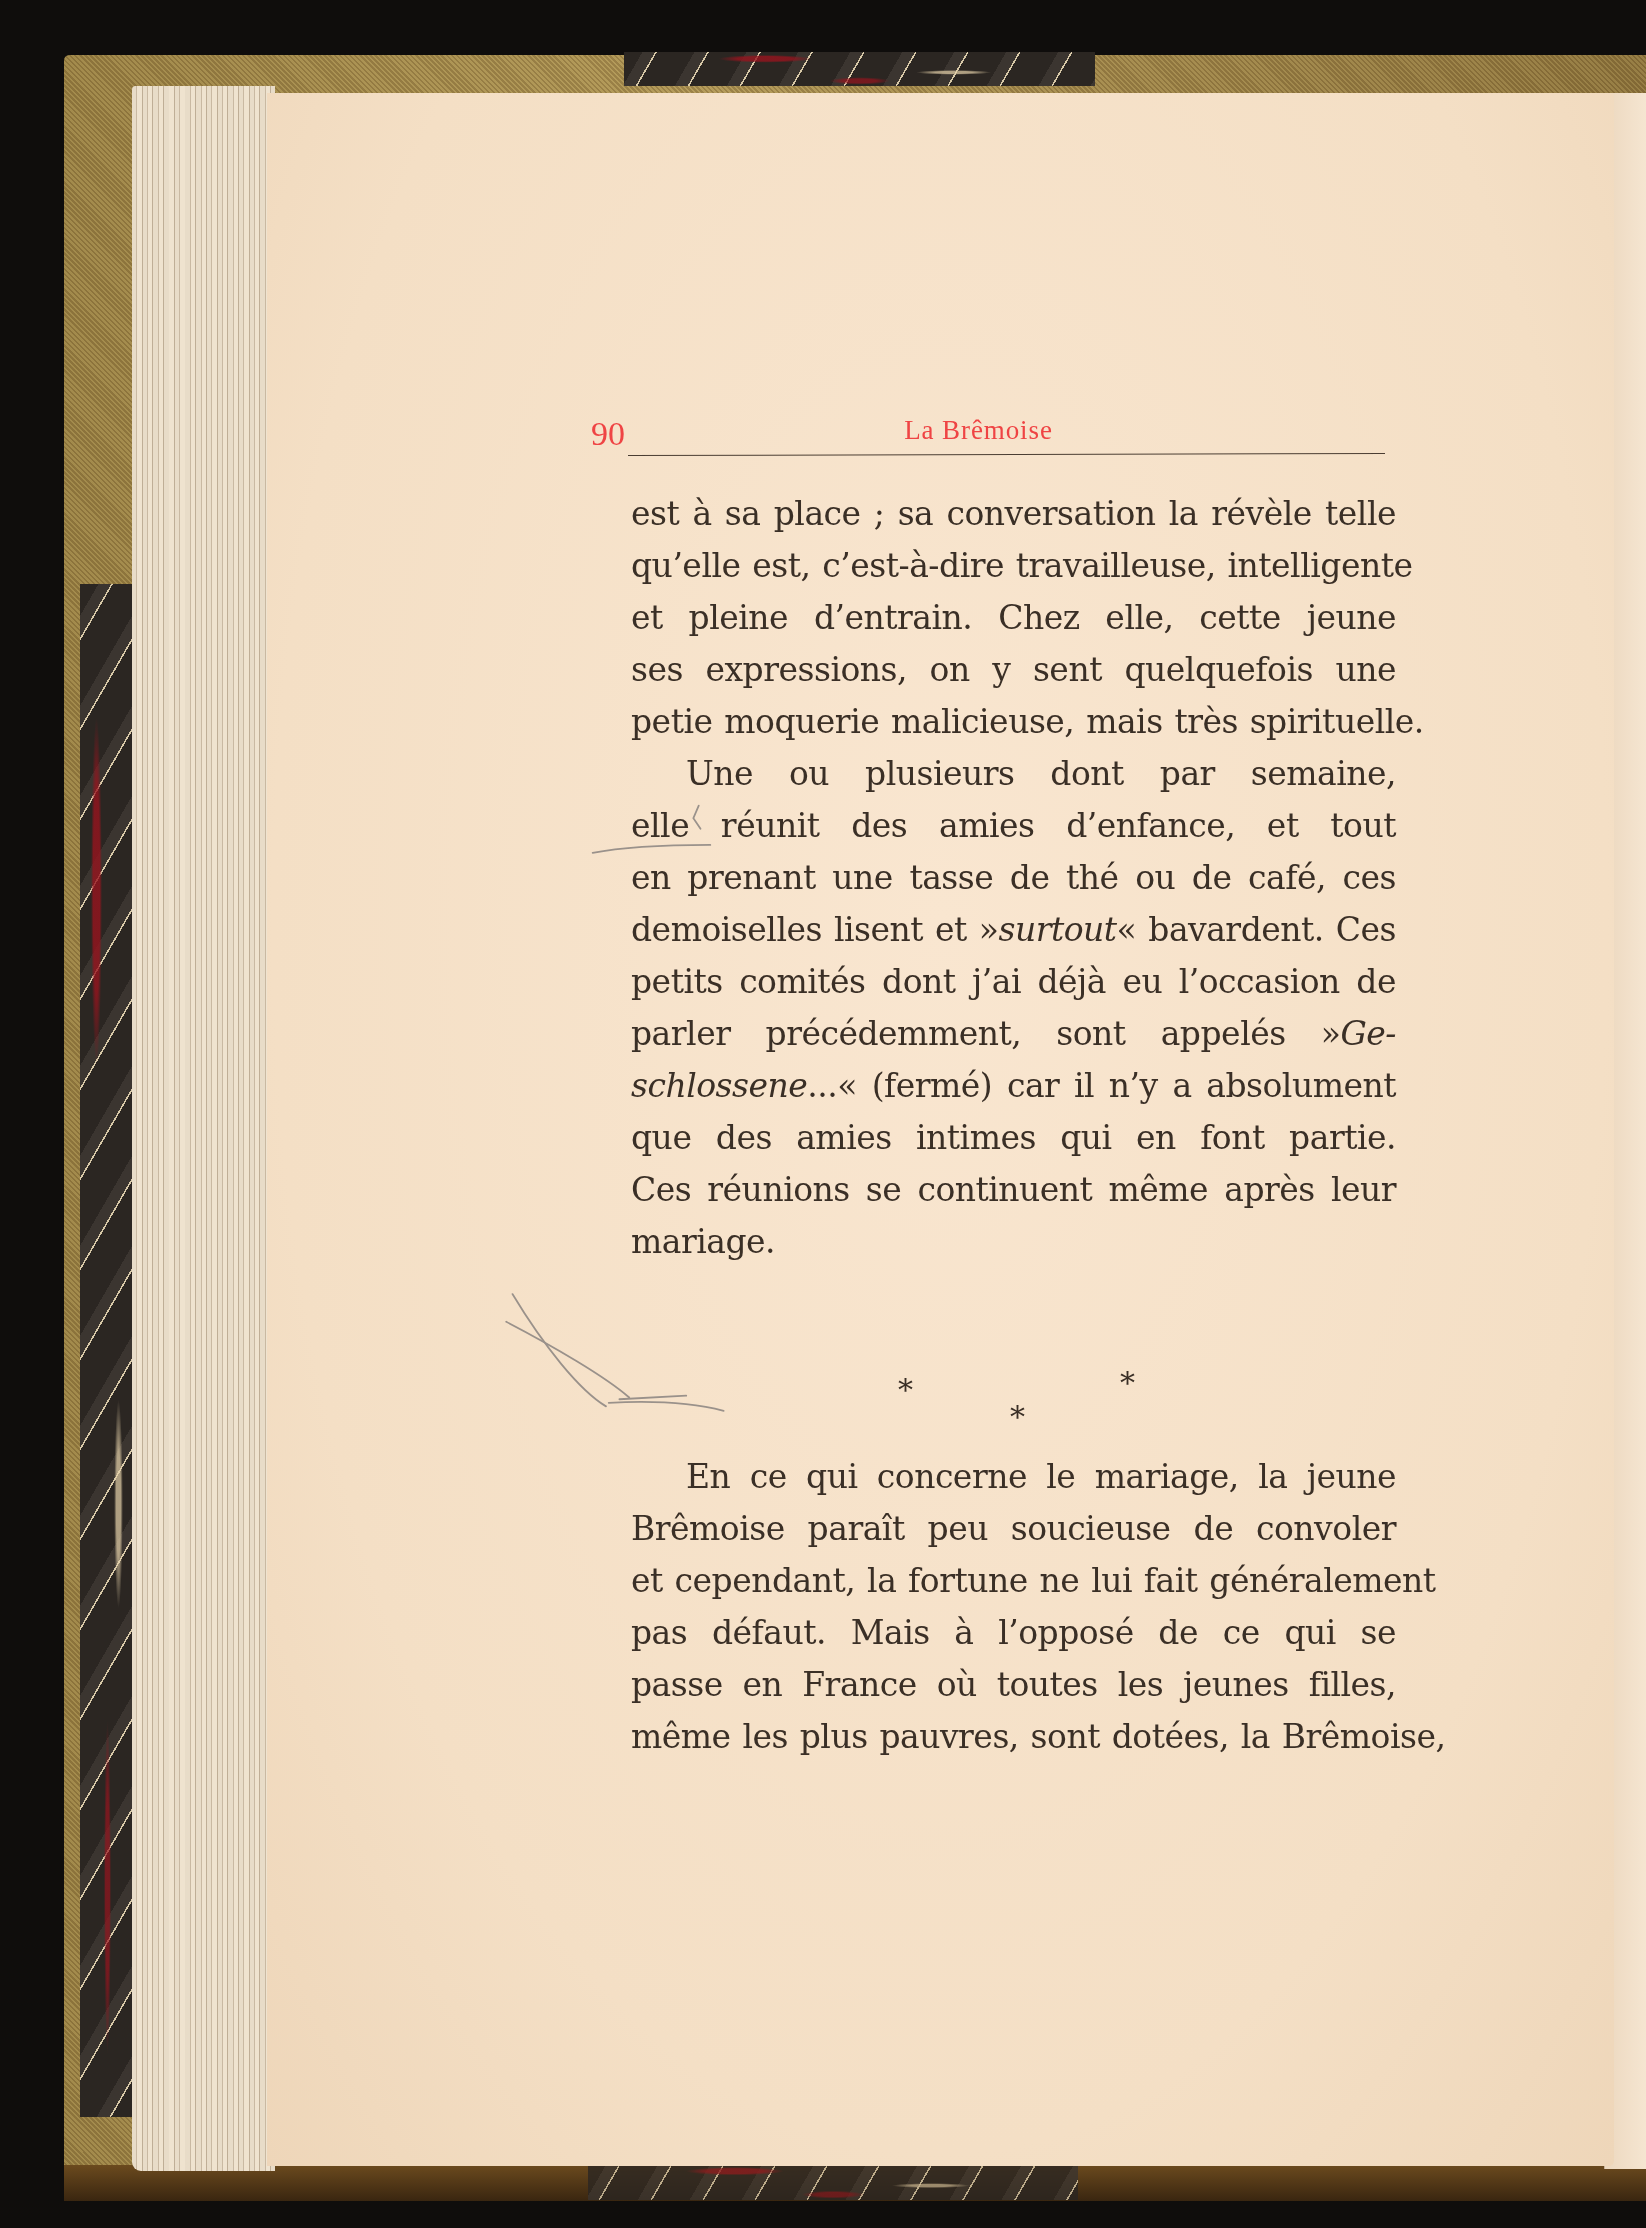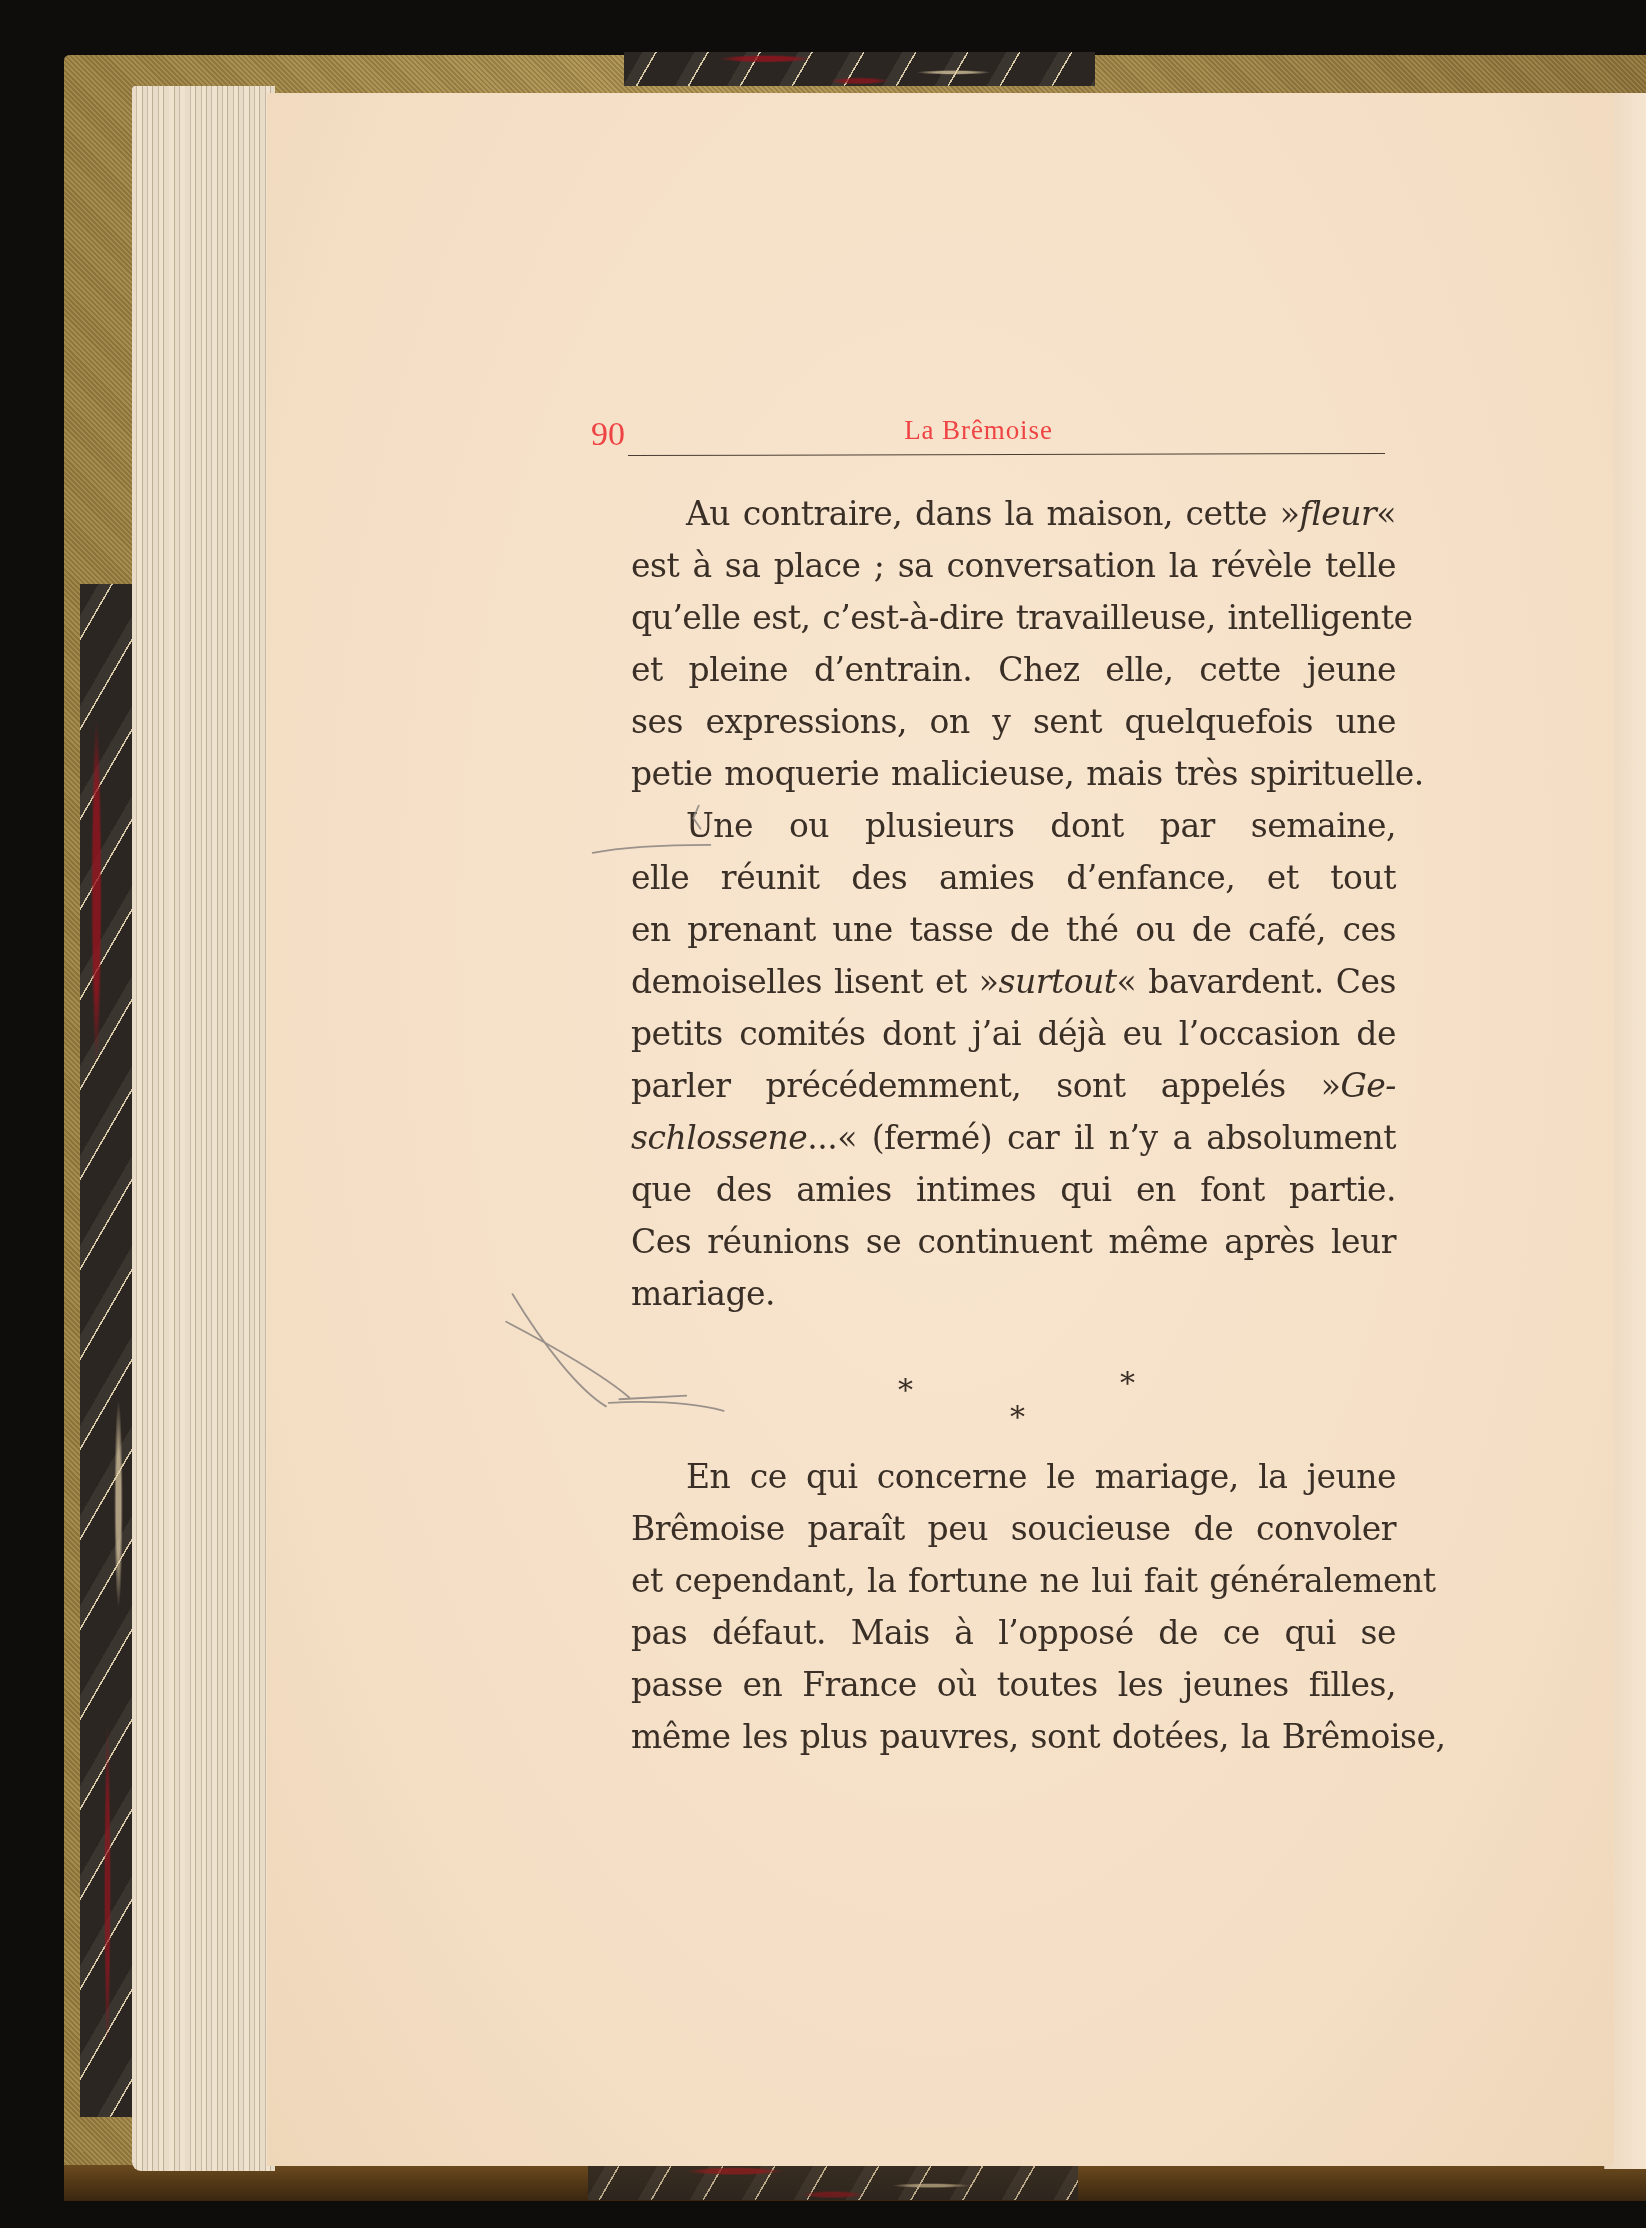--- a/index.html
+++ b/index.html
@@ -103,21 +103,20 @@
 <div class="page"></div>
 
 <div class="header">
   <span class="page-number">90</span>
   <span class="running-title">La Brêmoise</span>
 </div>
 <div class="header-rule"></div>
 
 <div class="body-text block1">
 
-  <span class="line indent"><span>Au contraire, dans la maison, cette </span><span>»</span><i>fleur</i><span>«</span></span>
   <span class="line">est à sa place ; sa conversation la révèle telle</span>
   <span class="line">qu’elle est, c’est-à-dire travailleuse, intelligente</span>
   <span class="line">et pleine d’entrain.  Chez elle, cette jeune</span>
   <span class="line">ses expressions, on y sent quelquefois une</span>
   <span class="line">petie moquerie malicieuse, mais très spirituelle.</span>
 
   <span class="line indent">Une ou plusieurs dont par semaine,</span>
   <span class="line">elle réunit des amies d’enfance, et tout</span>
   <span class="line">en prenant une tasse de thé ou de café, ces</span>
   <span class="line"><span>demoiselles lisent et </span><span>»</span><i>surtout</i><span>«</span><span> bavardent. Ces</span></span>

